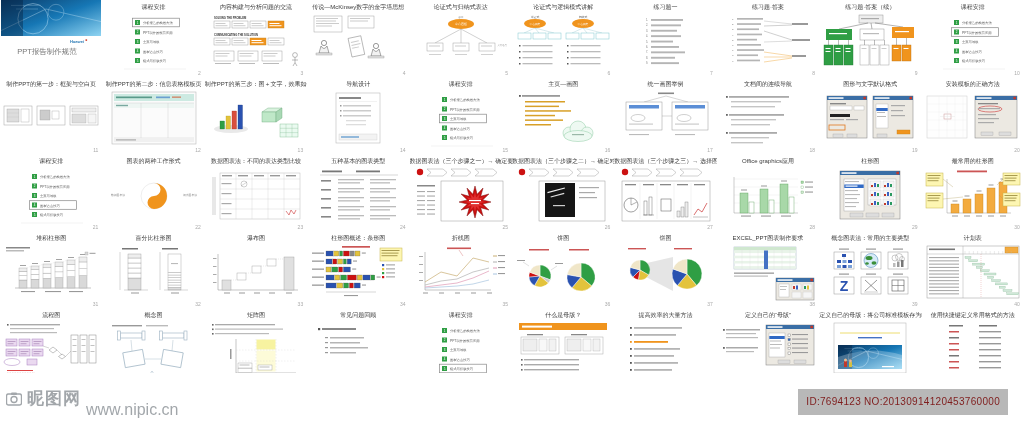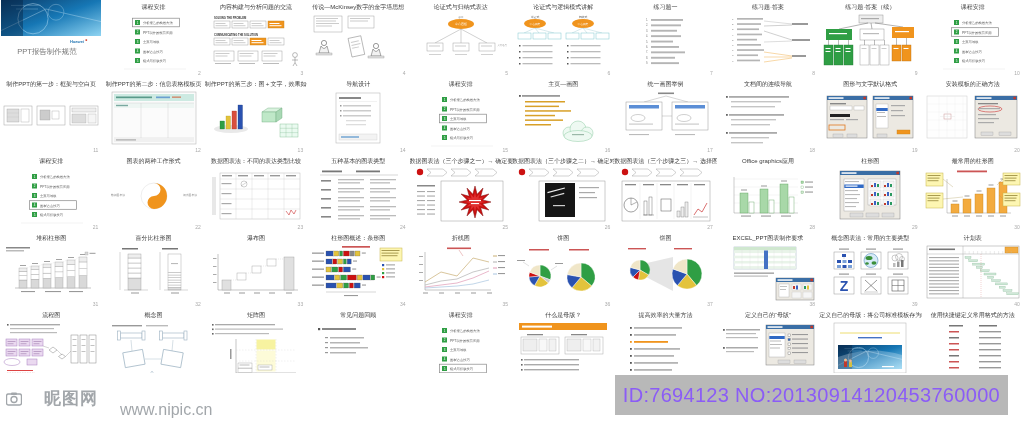--- a/index.html
+++ b/index.html
@@ -5,26 +5,26 @@
   html,body{margin:0;padding:0;}
   body{width:1024px;height:422px;background:#fff;position:relative;overflow:hidden;
        font-family:"Liberation Sans",sans-serif;}
   #sheet{display:grid;grid-template-columns:repeat(10,102.4px);grid-auto-rows:77px;
          width:1024px;height:373px;overflow:hidden;}
   .cell{position:relative;overflow:hidden;background:#fff;}
   .cell svg{display:block;margin:0 auto;}
   .ttl{height:10px;padding-top:3px;font-size:6px;line-height:9px;text-align:center;
        color:#3a3a3a;white-space:nowrap;overflow:hidden;}
   .pn{position:absolute;right:4px;bottom:1px;font-size:5px;color:#aaa;}
-  .wm{position:absolute;left:6px;bottom:3px;display:flex;align-items:center;gap:22px;
+  .wm{position:absolute;left:6px;bottom:3px;display:flex;align-items:center;gap:5px;
       opacity:.8;z-index:6;}
   .wm .zh{font-size:17px;font-weight:bold;color:#8b9196;letter-spacing:1px;}
   .wm .url{font-size:16px;color:#8b9196;margin-top:23px;}
   .idband{position:absolute;right:16px;bottom:7px;background:rgba(125,125,125,.55);
-      color:#8b5cf6;font-size:20px;line-height:20px;padding:10px 8px;z-index:6;
+      color:#7f1d1d;font-size:10px;line-height:20px;padding:3px 8px;z-index:6;
       letter-spacing:.3px;white-space:nowrap;}
 </style>
 </head>
 <body>
 
 <div id="sheet">
     <div class="cell">
       <svg width="100" height="75" viewBox="0 0 100 75" xmlns="http://www.w3.org/2000/svg">
         <defs>
           <linearGradient id="g0" x1="0" y1="0" x2="1" y2="1">

